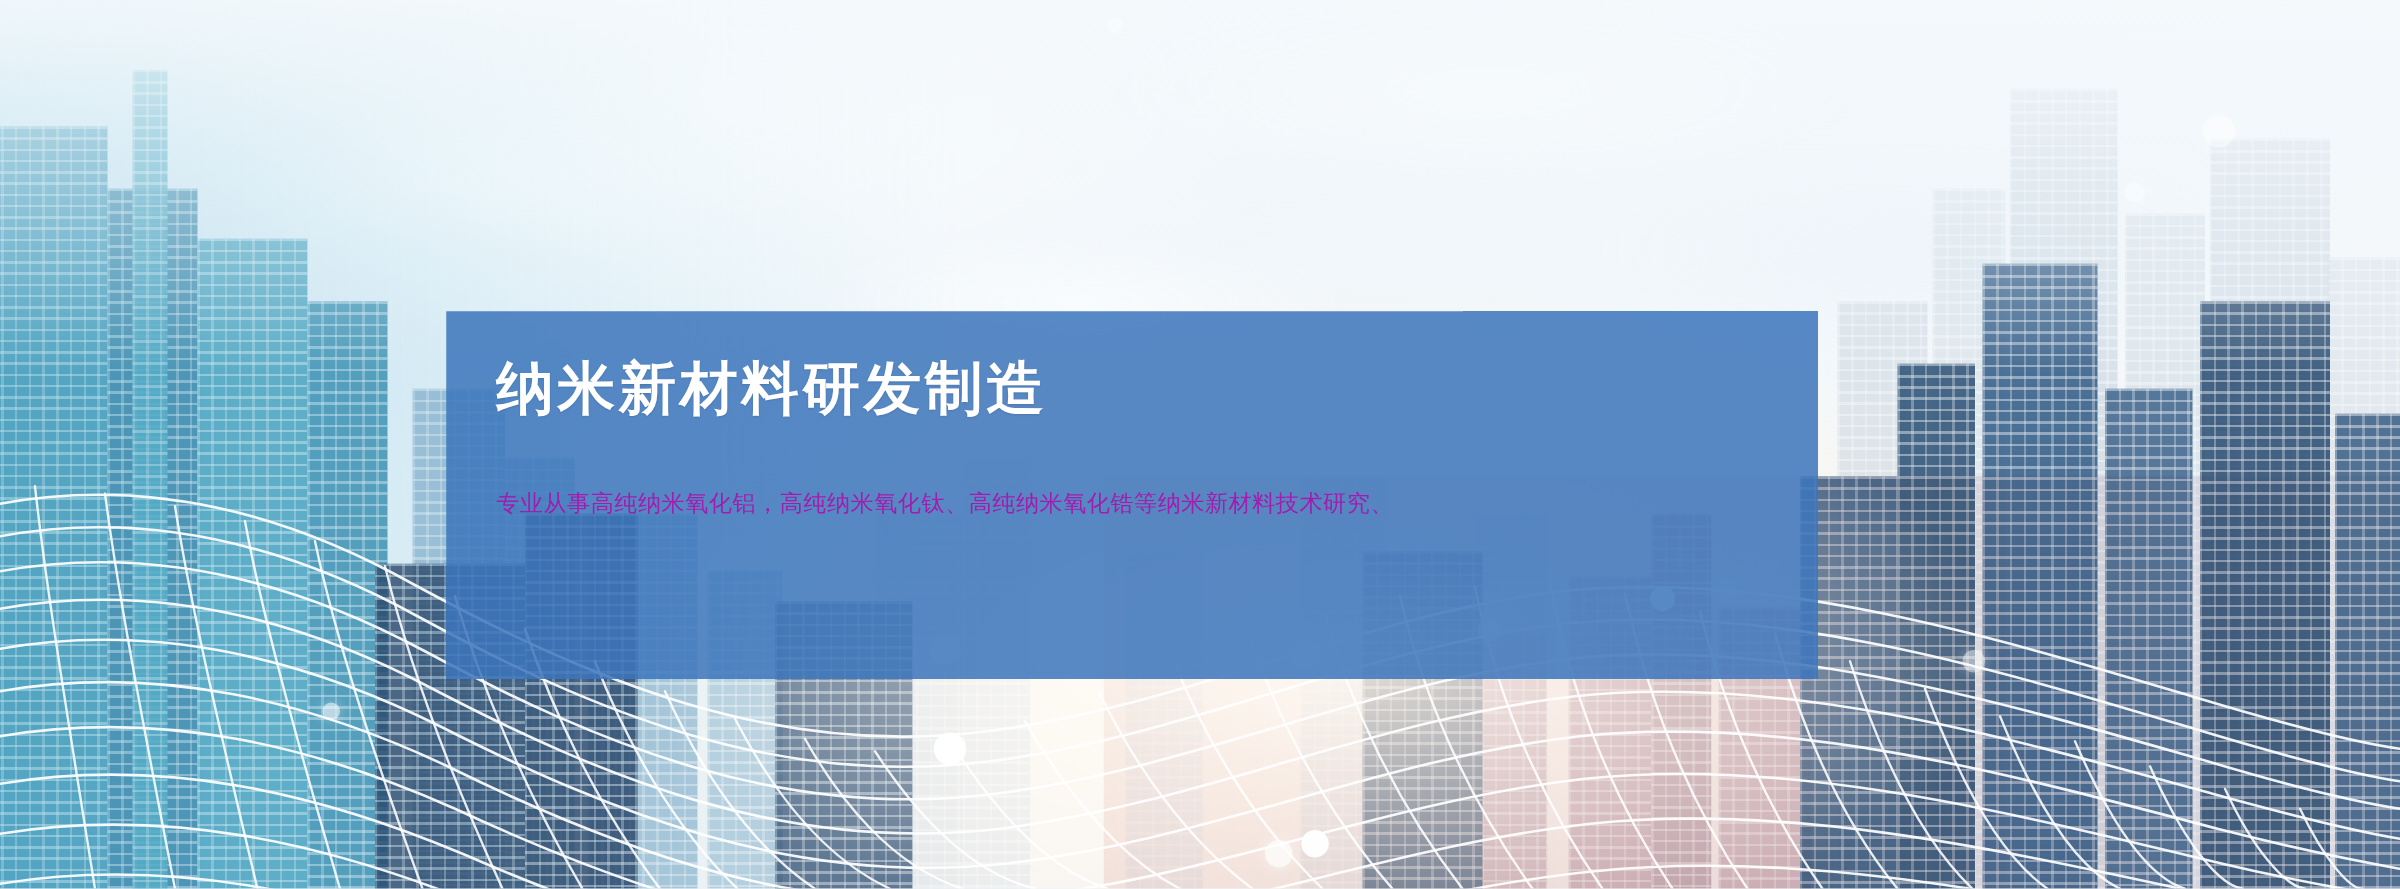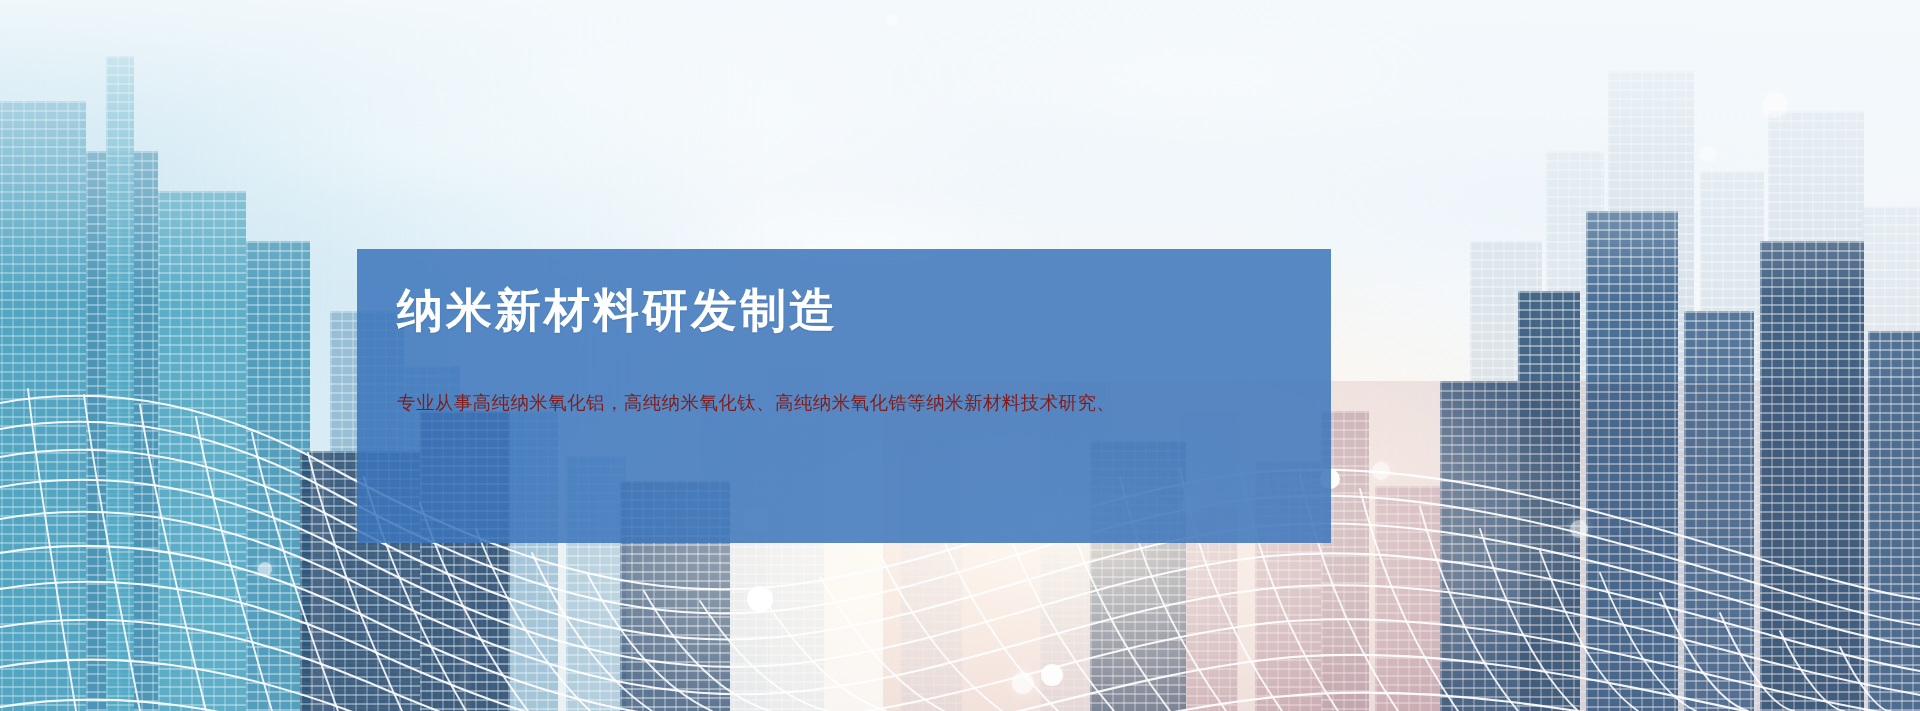--- a/index.html
+++ b/index.html
@@ -89,40 +89,40 @@
   .dot {
     position:absolute; border-radius:50%;
     background:rgba(255,255,255,.85);
     box-shadow:0 0 10px rgba(255,255,255,.55);
   }
 
   
   #panel {
     position:absolute;
     left:357px; top:249px;
-    width:974px; height:294px;
+    width:1097px; height:294px;
     background:rgba(61,118,187,0.86);
     backdrop-filter:saturate(1.1);
   }
   #panel-title {
     position:absolute;
     left:40px; top:35px;
     color:#ffffff;
     font-size:46px;
     font-weight:bold;
     letter-spacing:3px;
     line-height:1.15;
     white-space:nowrap;
     text-shadow:0 1px 2px rgba(0,0,0,.12);
   }
   #panel-sub {
     position:absolute;
     left:40px; top:136px;
     width:960px;
-    color:#7f1d1d;
+    color:#a21caf;
     font-size:18.5px;
     font-weight:normal;
     line-height:36px;
     letter-spacing:.4px;
   }
   #panel-sub .line { display:block; }
 </style>
 </head>
 <body>
 

